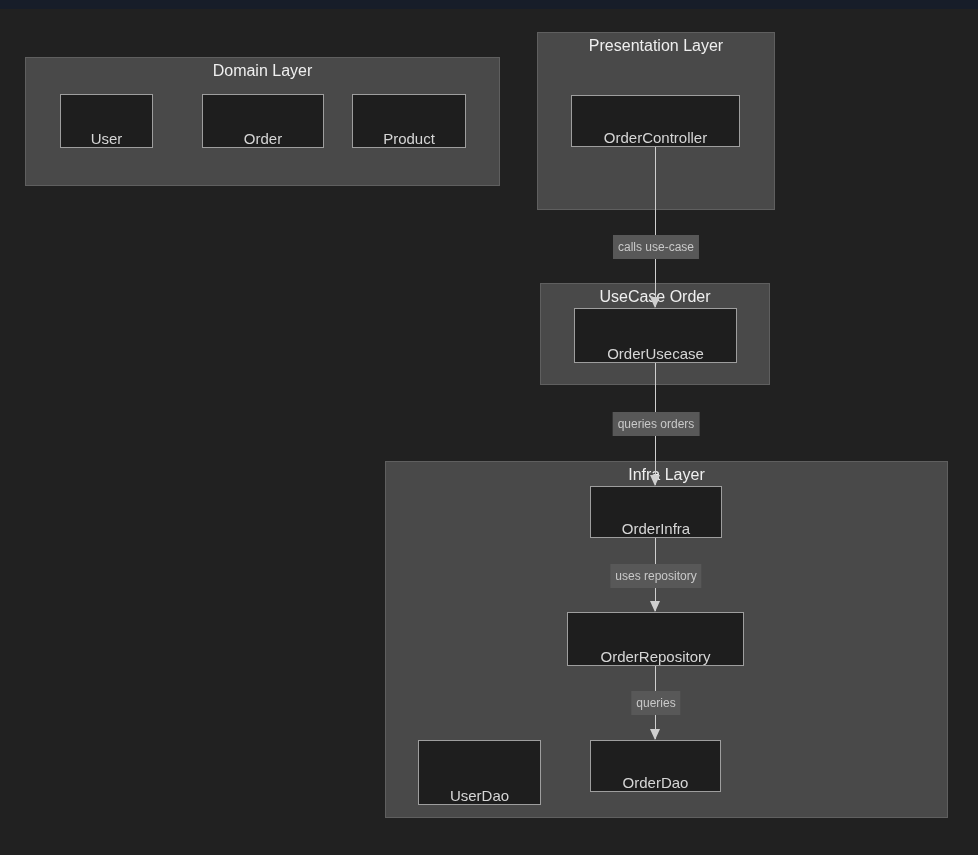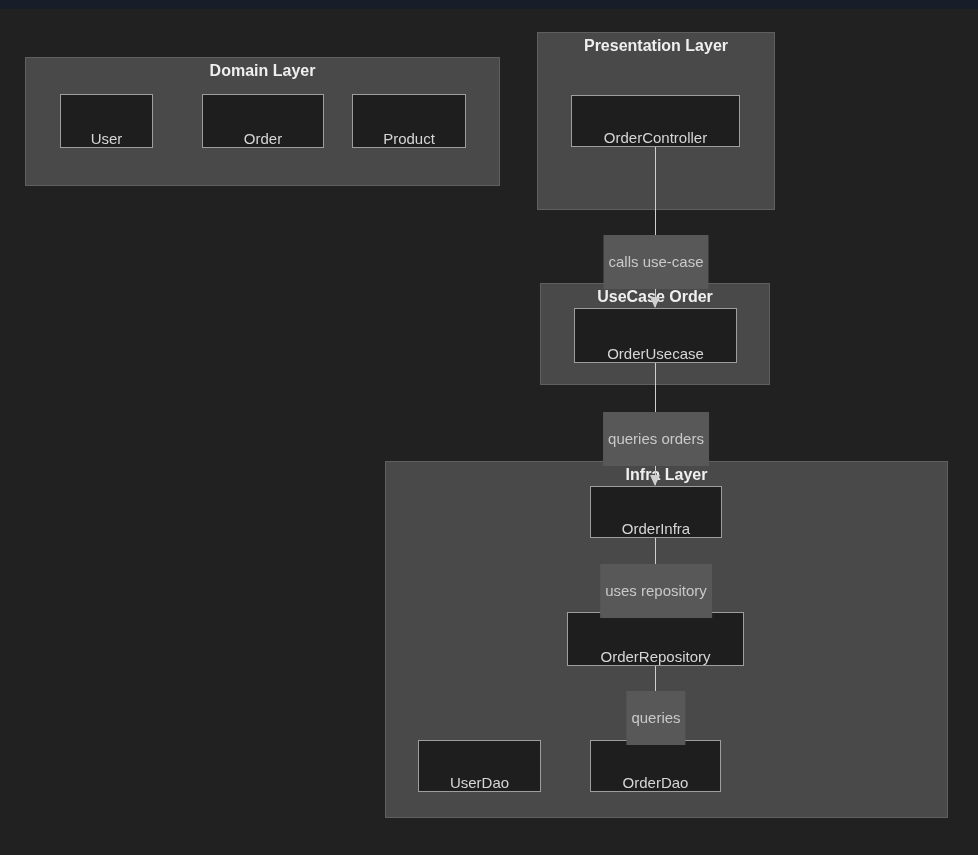--- a/index.html
+++ b/index.html
@@ -9,30 +9,30 @@
     --title-text:#efefef;
     --edge:#cfcfcf; --label-bg:#585858; --label-text:#c9c9c9;
   }
   *{box-sizing:border-box;margin:0;padding:0}
   html,body{background:var(--bg)}
   body{font-family:"Liberation Sans","DejaVu Sans",sans-serif}
   .stage{position:relative;width:978px;height:855px;background:var(--bg);overflow:hidden}
   .topbar{position:absolute;left:0;top:0;width:978px;height:9px;background:var(--topbar)}
   .cluster{position:absolute;background:var(--cluster-fill);border:1px solid var(--cluster-border)}
   .cluster-title{position:absolute;top:4px;left:0;right:0;text-align:center;
-    font-weight:bold;font-size:16px;color:var(--title-text);z-index:1}
+    font-weight:normal;font-size:16px;color:var(--title-text);z-index:1}
   .node{position:absolute;background:var(--node-fill);border:1px solid var(--node-border);
     display:flex;align-items:flex-end;justify-content:center;z-index:3}
   .node-label{font-size:15px;color:var(--node-text);white-space:nowrap}
   .edge-line{position:absolute;width:1px;background:var(--edge);z-index:2}
   .arrowhead{position:absolute;width:0;height:0;z-index:2;
     border-left:5.5px solid transparent;border-right:5.5px solid transparent;
     border-top:11px solid var(--edge)}
   .edge-label{position:absolute;transform:translateX(-50%);background:var(--label-bg);
-    color:var(--label-text);font-size:15px;line-height:18px;padding:18px 5px;
+    color:var(--label-text);font-size:12px;line-height:18px;padding:3px 5px;
     white-space:nowrap;z-index:4}
 </style>
 </head>
 <body>
 
 <div class="stage">
 
   <div class="topbar"></div>
 
   <div class="cluster" style="left:25px;top:57px;width:475px;height:129px">
@@ -89,21 +89,21 @@
   </div>
 
   <div class="node" style="left:590px;top:486px;width:132px;height:52px">
     <span class="node-label">OrderInfra</span>
   </div>
 
   <div class="node" style="left:567px;top:612px;width:177px;height:54px">
     <span class="node-label">OrderRepository</span>
   </div>
 
-  <div class="node" style="left:418px;top:740px;width:123px;height:52px">
+  <div class="node" style="left:418px;top:740px;width:123px;height:65px">
     <span class="node-label">UserDao</span>
   </div>
 
   <div class="node" style="left:590px;top:740px;width:131px;height:52px">
     <span class="node-label">OrderDao</span>
   </div>
 
 
 </div>
 

